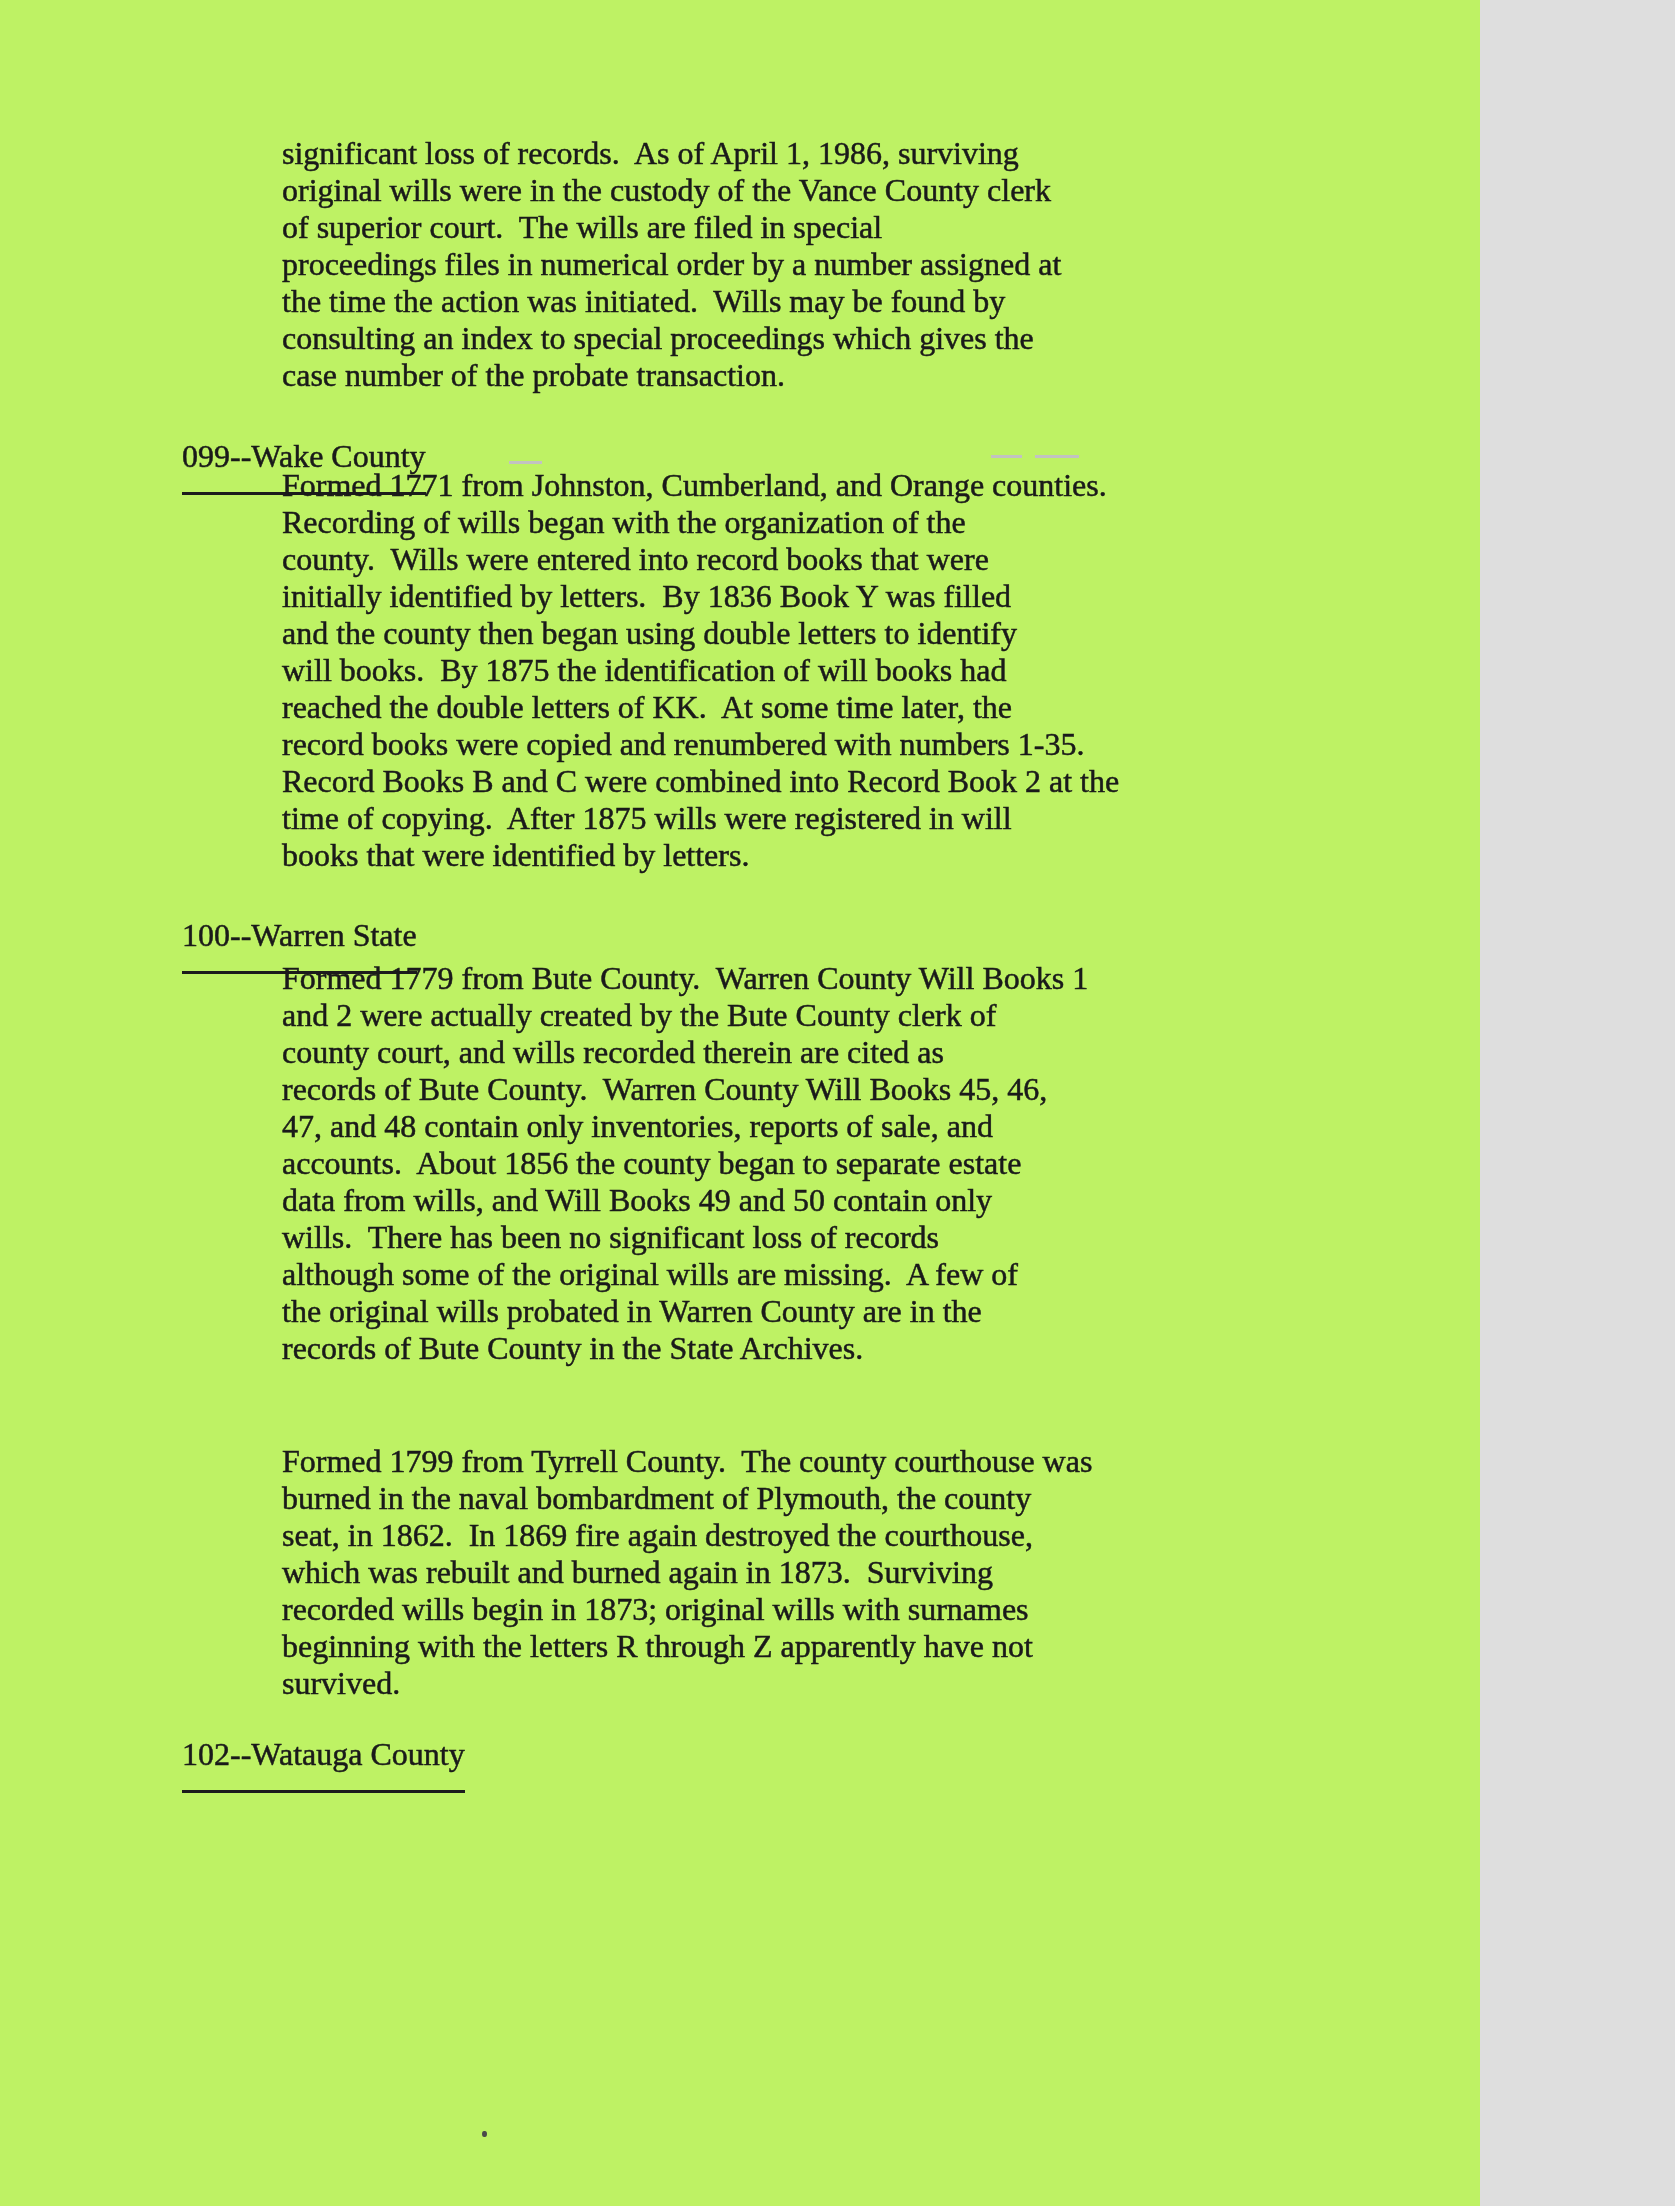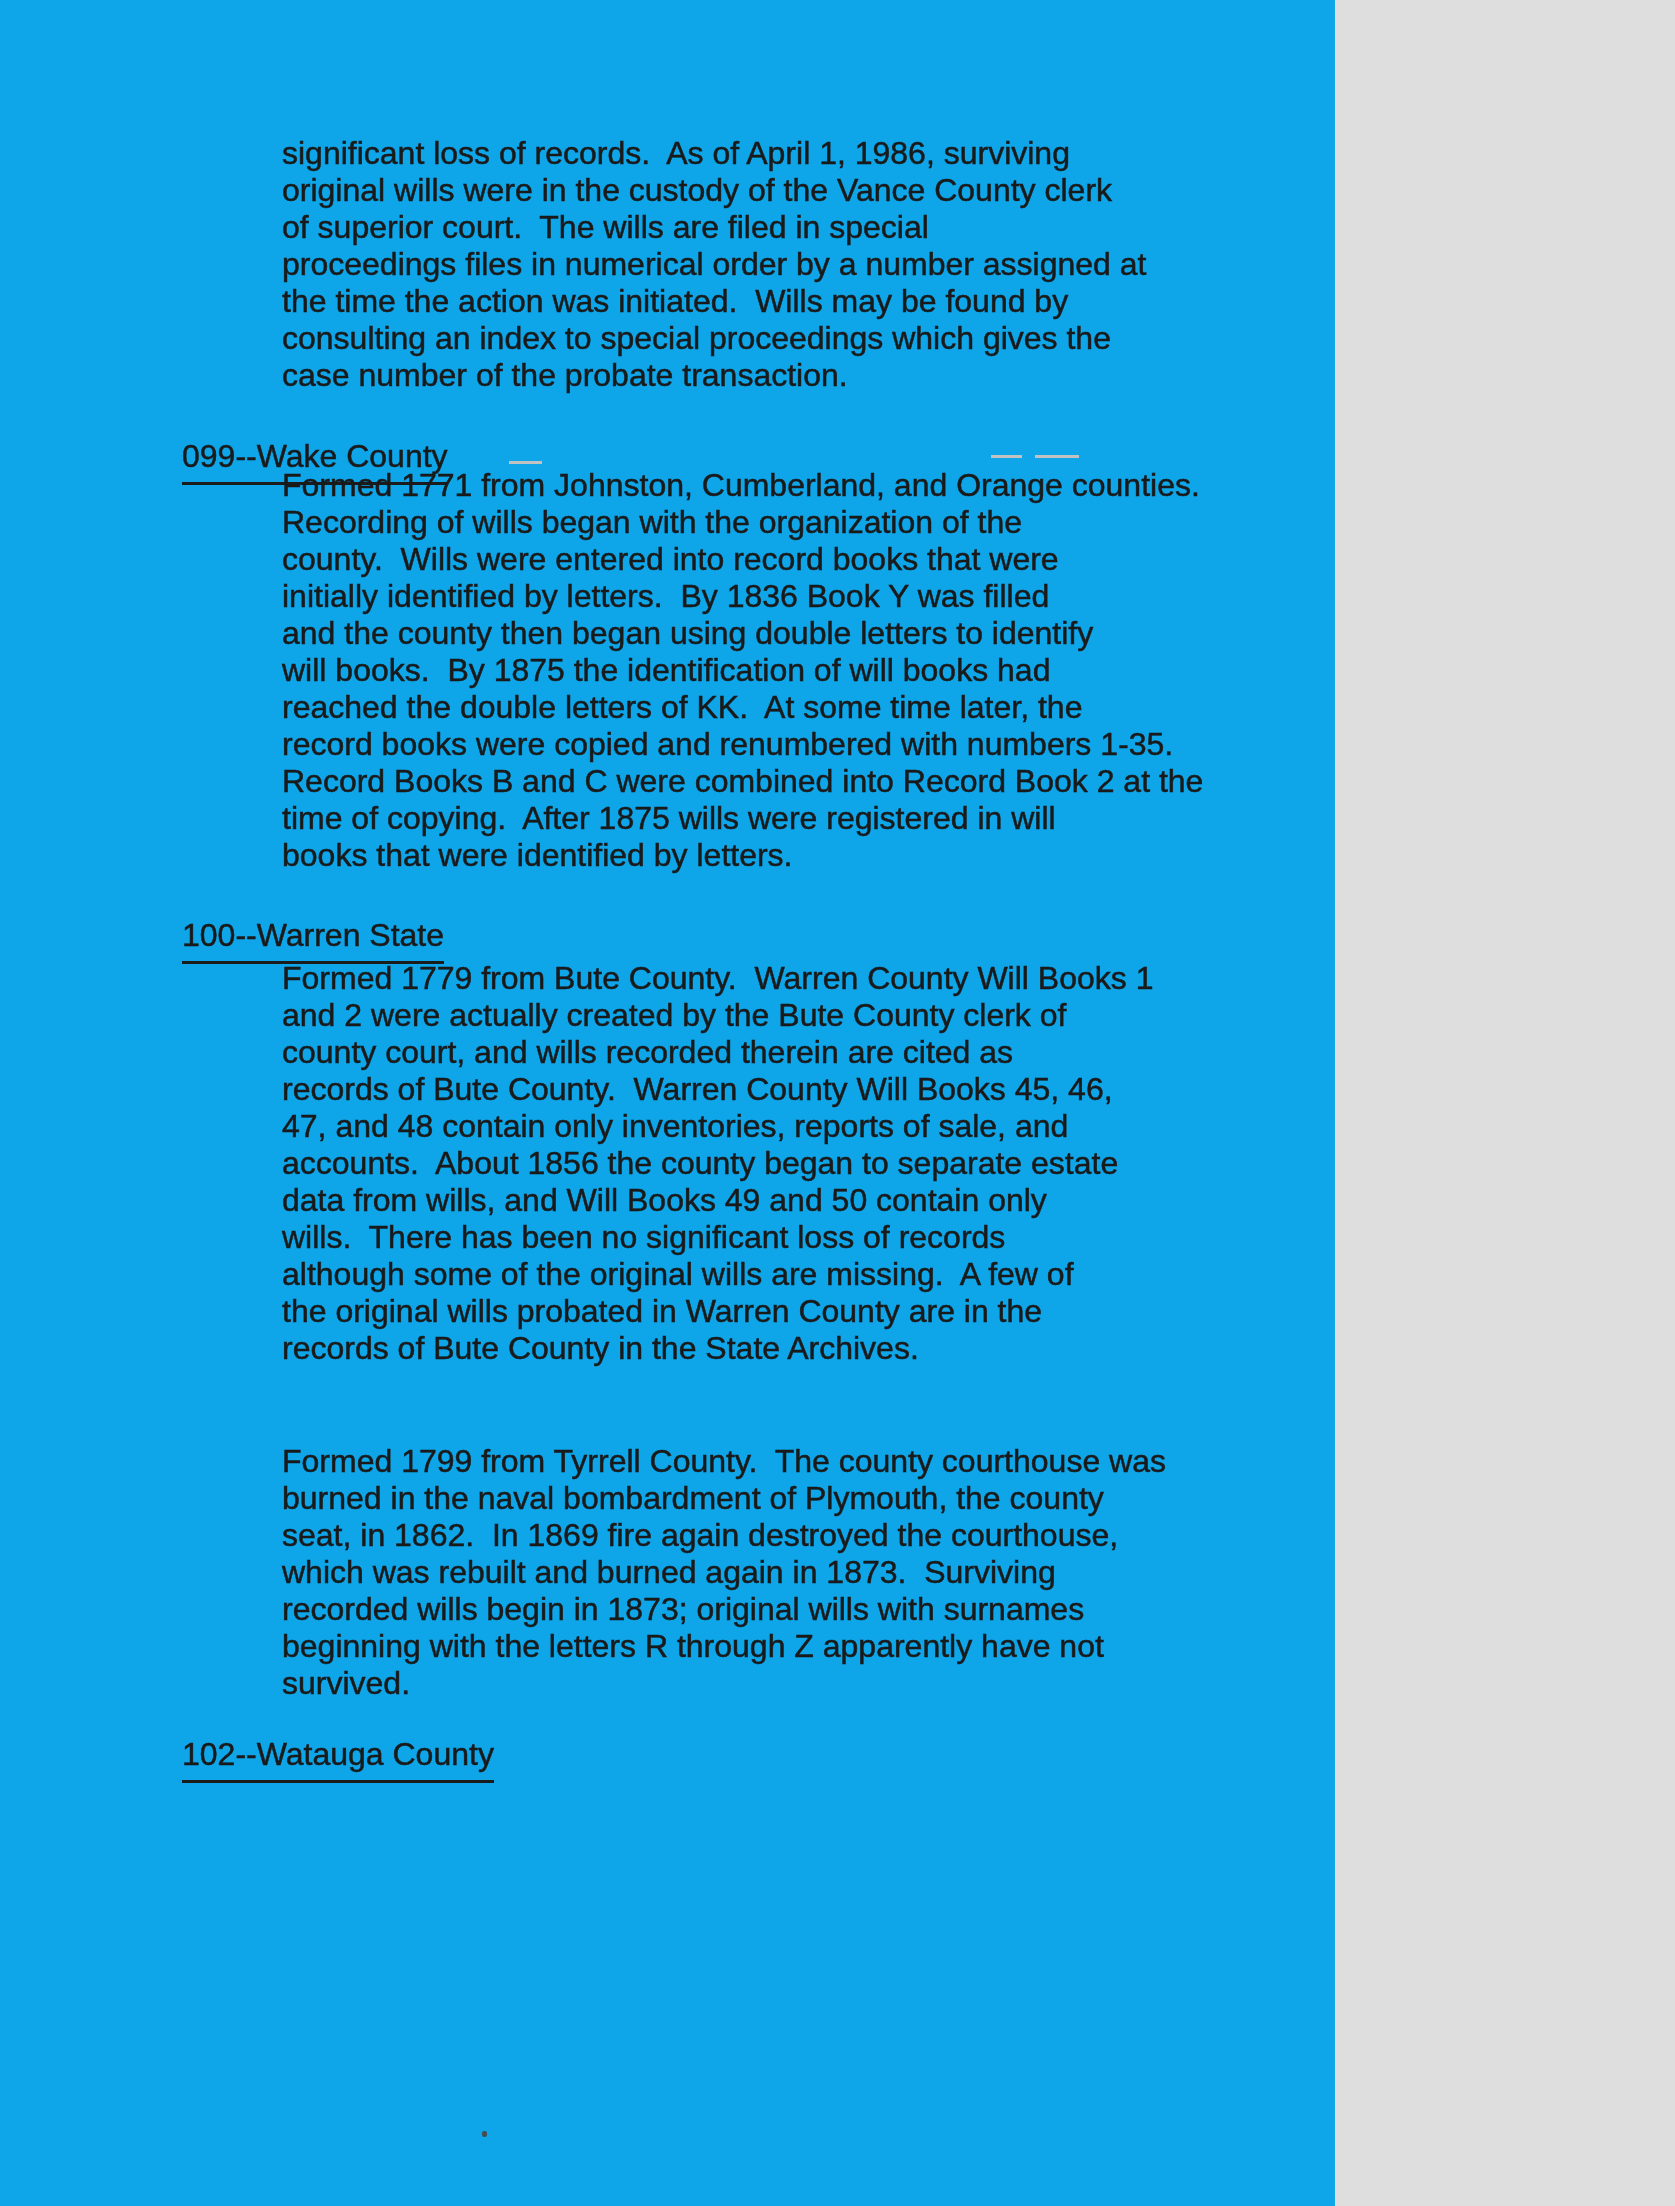--- a/index.html
+++ b/index.html
@@ -1,36 +1,36 @@
 <!DOCTYPE html>
 <html style="font-size:14.5px"><head>
 <meta charset="utf-8">
 <style>
   html,body{margin:0;padding:0;background:#dedede;}
   .page{
     position:relative;
-    width:1335px;height:2207px;
-    background:#0ea5e9;
-    font-family:Liberation Sans, sans-serif;
+    width:1480px;height:2207px;
+    background:#bef264;
+    font-family:Liberation Serif, serif;
     font-size:32px;line-height:37px;
     color:#1a1a1a;
     -webkit-text-stroke:0.5px #1a1a1a;
     overflow:hidden;
   }
   .para{
     position:absolute;left:282px;
     white-space:pre;
   }
   .heading{
     position:absolute;left:182px;
     white-space:pre;
   }
   .heading .ul{
     border-bottom:3.6px solid #1c1c1c;
-    padding-bottom:8px;
+    padding-bottom:18px;
   }
   .pagenum{
     position:absolute;left:0;top:1968px;width:100%;
     text-align:center;
   }
   .artifact{
     position:absolute;background:#c2c2c2;height:2.7px;
   }
   .dot{
     position:absolute;width:4.5px;height:6.4px;background:#4a4a4a;border-radius:50%;

